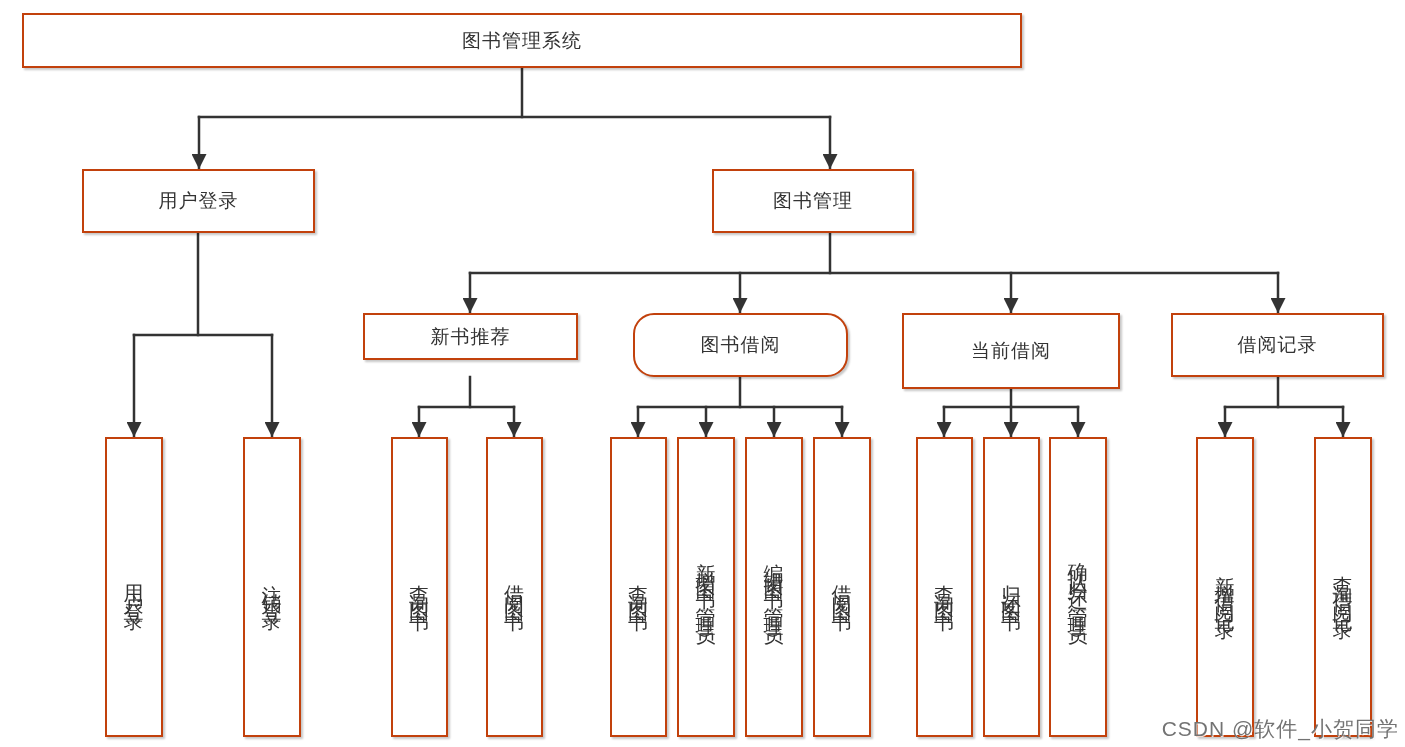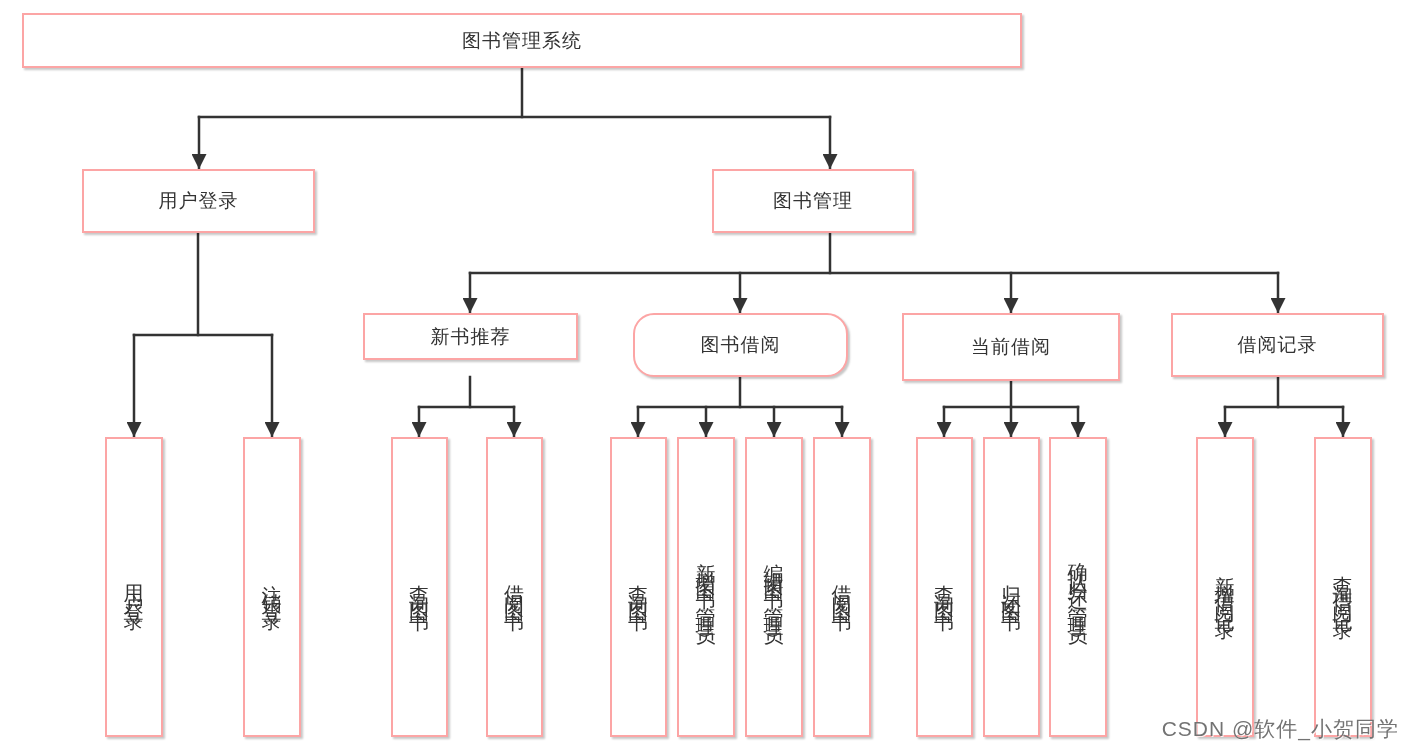--- a/index.html
+++ b/index.html
@@ -19,21 +19,21 @@
     position: absolute;
     left: 0;
     top: 0;
     width: 1405px;
     height: 747px;
     z-index: 1;
   }
   .node {
     position: absolute;
     box-sizing: border-box;
-    border: 2px solid #fca5a5;
+    border: 2px solid #c2410c;
     background: #ffffff;
     color: #333333;
     display: flex;
     align-items: center;
     justify-content: center;
     font-size: 19px;
     letter-spacing: 1px;
     box-shadow: 2px 2px 2px rgba(0,0,0,0.22);
     z-index: 2;
   }
@@ -45,21 +45,21 @@
     letter-spacing: 9px;
     line-height: 1;
     white-space: nowrap;
   }
   
   .n-root            { left: 22px;   top: 13px;  width: 1000px; height: 55px; }
   .n-user-login      { left: 82px;   top: 169px; width: 233px;  height: 64px; }
   .n-book-mgmt       { left: 712px;  top: 169px; width: 202px;  height: 64px; }
   .n-new-book        { left: 363px;  top: 313px; width: 215px;  height: 47px; }
   .n-book-borrow     { left: 633px;  top: 313px; width: 215px;  height: 64px; border-radius: 21px; }
-  .n-current-borrow  { left: 902px;  top: 313px; width: 218px;  height: 68px; }
+  .n-current-borrow  { left: 902px;  top: 313px; width: 218px;  height: 76px; }
   .n-borrow-record   { left: 1171px; top: 313px; width: 213px;  height: 64px; }
 
   .l-login           { left: 105px;  top: 437px; width: 58px; height: 300px; }
   .l-logout          { left: 243px;  top: 437px; width: 58px; height: 300px; }
   .l-nb-query        { left: 391px;  top: 437px; width: 57px; height: 300px; }
   .l-nb-borrow       { left: 486px;  top: 437px; width: 57px; height: 300px; }
   .l-bb-query        { left: 610px;  top: 437px; width: 57px; height: 300px; }
   .l-bb-add          { left: 677px;  top: 437px; width: 58px; height: 300px; }
   .l-bb-edit         { left: 745px;  top: 437px; width: 58px; height: 300px; }
   .l-bb-borrow       { left: 813px;  top: 437px; width: 58px; height: 300px; }

